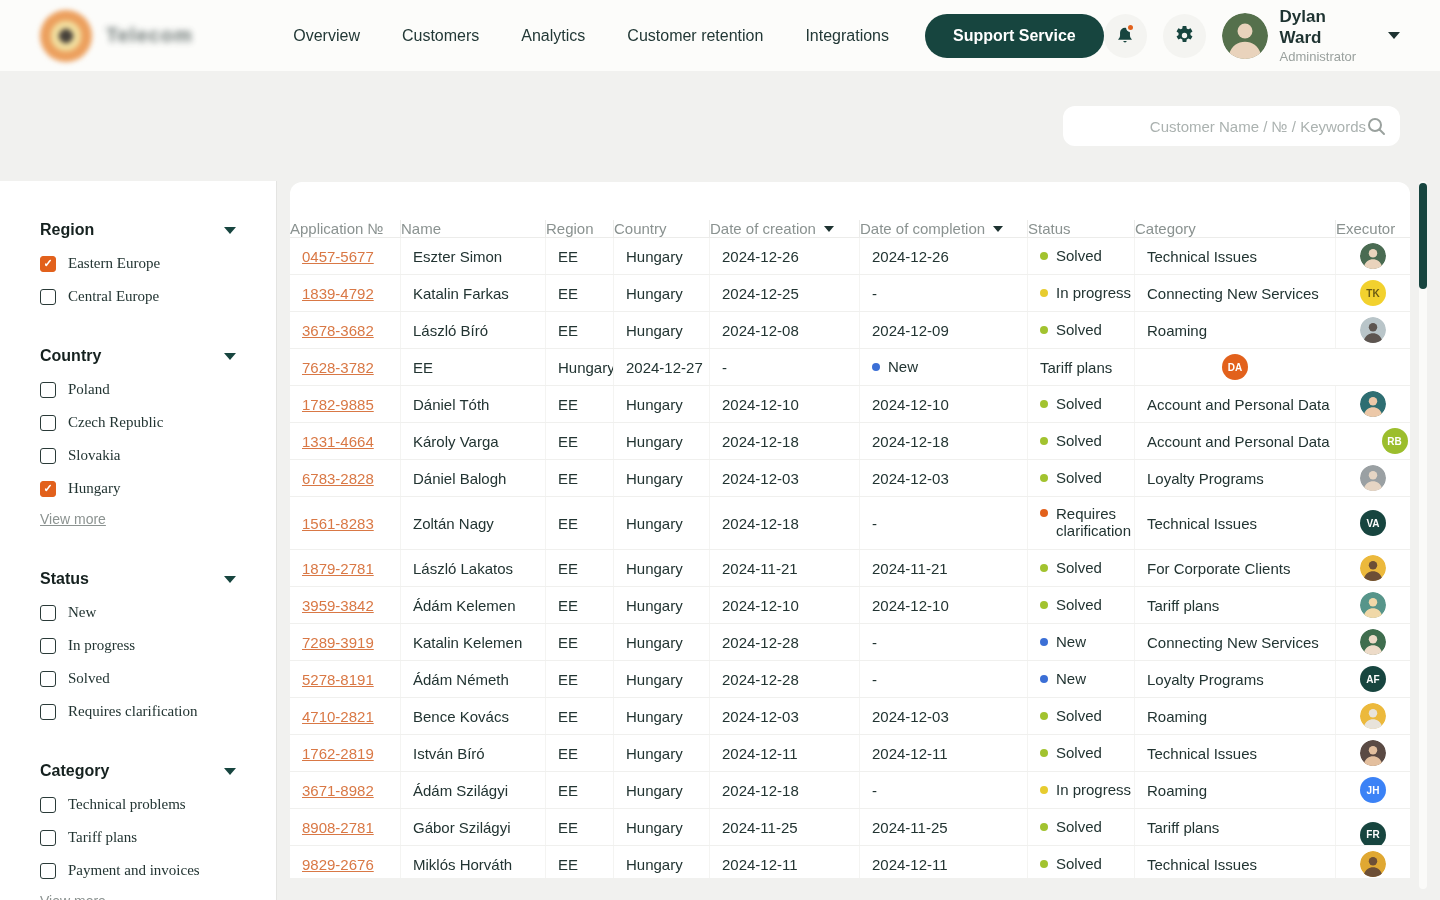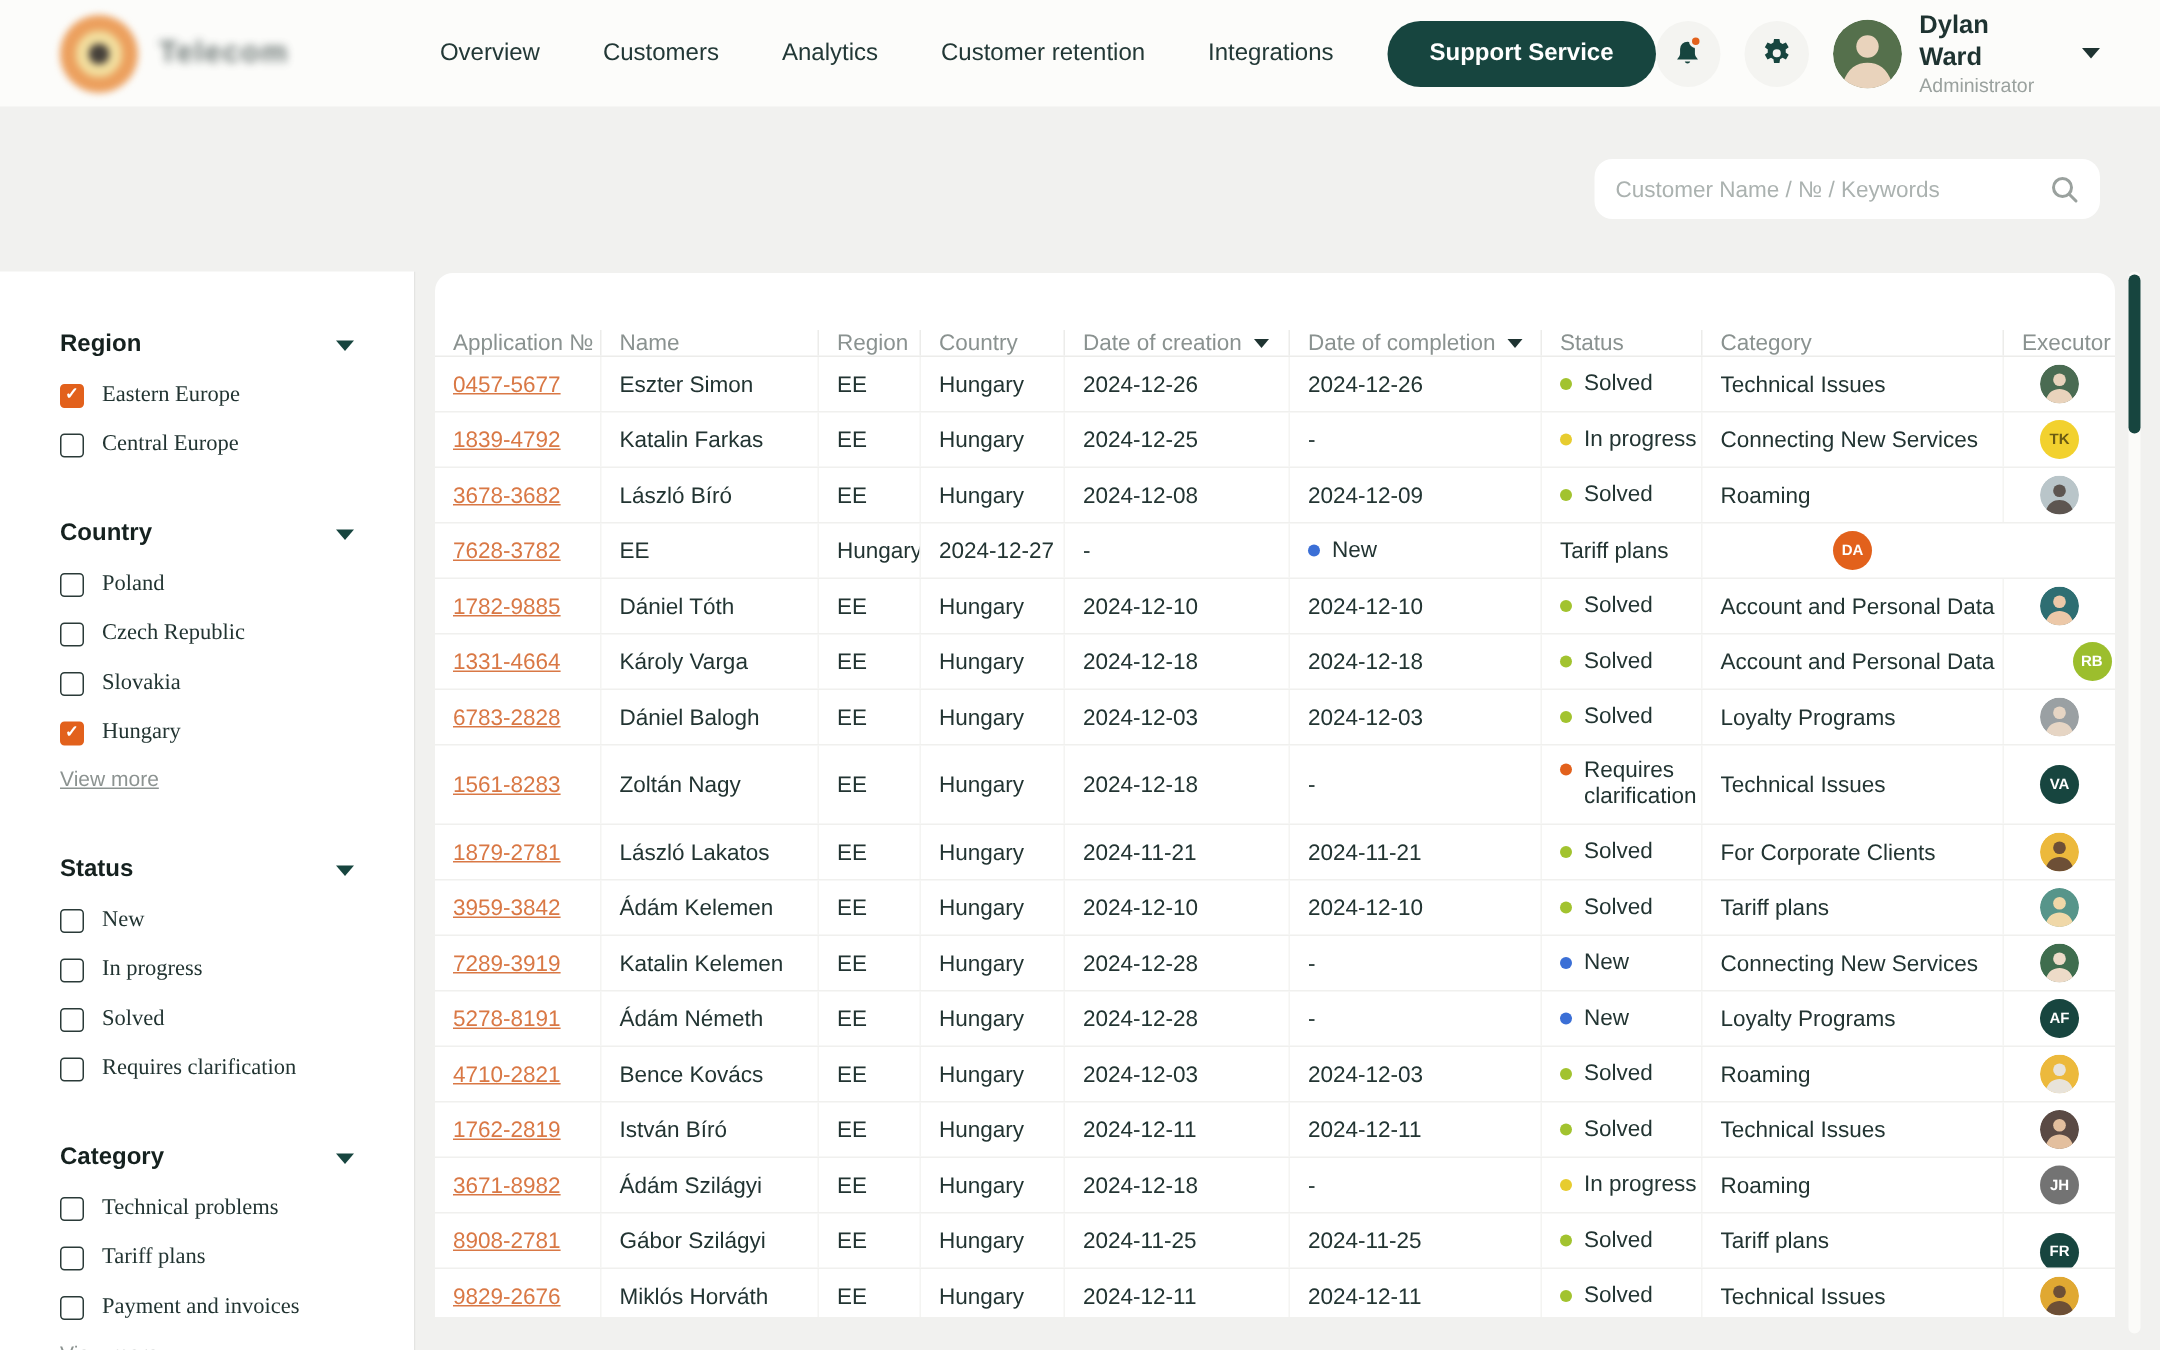--- a/index.html
+++ b/index.html
@@ -25,42 +25,42 @@
   .user-name { font-size:17px; font-weight:700; color:#1E3331; }
   .user-role { font-size:13px; color:#9AA19E; }
   .chev-down { width:0; height:0; border-left:6px solid transparent; border-right:6px solid transparent; border-top:7px solid #1E3331; margin-left:8px; }
 
   
   .subnav { height:110px; background:#F1F1EF; display:flex; align-items:center; padding:0 40px; }
   .tabs { display:flex; align-items:center; gap:46px; }
   .tab { font-size:16px; color:#223836; cursor:pointer; white-space:nowrap; }
   .tab.active { background:#E2611C; color:#fff; font-weight:700; border-radius:22px; padding:11px 26px; }
   .search-wrap { margin-left:auto; width:337px; height:40px; background:#fff; border-radius:12px; display:flex; align-items:center; padding:0 14px; }
-  .search-wrap input { flex:1; border:none; outline:none; font-size:15px; font-family:inherit; color:#233634; background:transparent; }
+  .search-wrap input { flex:1; border:none; outline:none; font-size:15px; font-family:inherit; color:#233634; background:transparent;text-align:right; }
   .search-wrap input::placeholder { color:#ABB2B0; }
 
   
   .content { position:relative; height:719px; background:#F1F1EF; }
   .sidebar { position:absolute; left:0; top:0; bottom:0; width:277px; background:#fff; border-right:1px solid #E4E4E2; padding:40px 40px 0 40px; }
   .fsec { margin-bottom:42px; }
   .fsec-head { display:flex; align-items:center; justify-content:space-between; cursor:pointer; }
   .fsec-title { font-size:16px; font-weight:700; color:#15211F; }
   .fsec-chev { width:0; height:0; border-left:6px solid transparent; border-right:6px solid transparent; border-top:7px solid #17453F; }
   .fopt { display:flex; align-items:center; gap:12px; margin-top:16px; cursor:pointer; }
   .fopt:first-of-type { margin-top:22px; }
   .cb { width:16px; height:16px; border:1.5px solid #2A3A38; border-radius:3px; flex:none; display:flex; align-items:center; justify-content:center; }
   .cb.checked { background:#E2611C; border-color:#E2611C; color:#fff; font-size:11px; font-weight:700; line-height:1; }
   .fopt-label { font-size:15px; color:#223432;font-family:Liberation Serif, serif; }
   .view-more { margin-top:14px; font-size:14px; color:#8C9391; text-decoration:underline; cursor:pointer; display:inline-block; }
 
   
   .table-panel { position:absolute; left:290px; top:1px; width:1120px; height:696px; background:#fff; border-radius:12px 12px 0 0; overflow:hidden; }
   .tgrid { display:grid; grid-template-columns:110px 145px 68px 96px 150px 168px 107px 201px 75px; align-items:stretch; }
   .thead { height:56px; border-bottom:1px solid #ECECEA; }
-  .th { display:flex; align-items:center; gap:8px; padding-left:12px; font-size:15px; color:#8A9290; border-left:1px solid #ECECEA;margin-top:38px; }
+  .th { display:flex; align-items:center; gap:8px; font-size:15px; color:#8A9290; border-left:1px solid #ECECEA;margin-top:38px; }
   .th:first-child { border-left:none; }
   .sort-chev { width:0; height:0; border-left:5px solid transparent; border-right:5px solid transparent; border-top:6px solid #1E3331; cursor:pointer; }
   .trow { height:37px; border-bottom:1px solid #F0F0EE; }
   .trow.tall { height:53px; }
   .td { display:flex; align-items:center; padding-left:12px; font-size:15px; color:#223432; border-left:1px solid #F4F4F2; overflow:hidden; white-space:nowrap; }
   .td:first-child { border-left:none; }
   .app-link { color:#D97845; text-decoration:underline; cursor:pointer; }
   .td.status-td { white-space:normal; align-items:flex-start; padding-top:0; }
   .status-inner { display:flex; gap:8px; align-items:flex-start; padding-top:9px; line-height:1.15; }
   .trow:not(.tall) .status-inner { padding-top:0; align-items:center; height:100%; }
@@ -575,21 +575,21 @@
           <div class="td">2024-12-18</div>
           <div class="td">-</div>
           <div class="td status-td">
             <span class="status-inner">
               <span class="dot" style="background: rgb(231, 204, 47);"></span>
               <span class="status-label">In progress</span>
             </span>
           </div>
           <div class="td">Roaming</div>
           <div class="td exec-td">
-            <div class="avatar-sm" style="background: #737373; color: rgb(255, 255, 255); text-align: center;">JH</div>
+            <div class="avatar-sm" style="background: #3b82f6; color: rgb(255, 255, 255); text-align: center;">JH</div>
           </div>
         </div>
         <div class="tgrid trow">
           <div class="td">
             <span class="app-link">8908-2781</span>
           </div>
           <div class="td">Gábor Szilágyi</div>
           <div class="td">EE</div>
           <div class="td">Hungary</div>
           <div class="td">2024-11-25</div>

